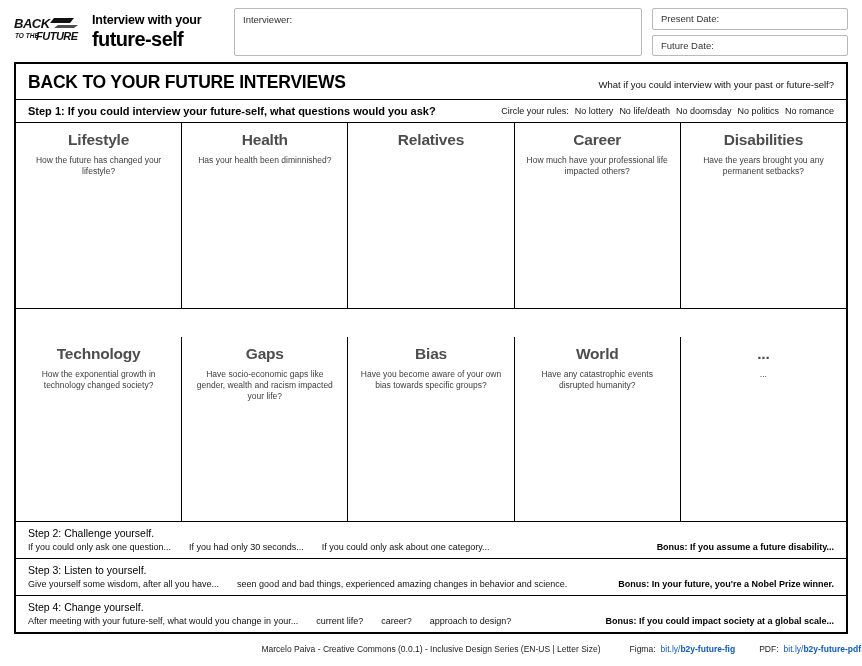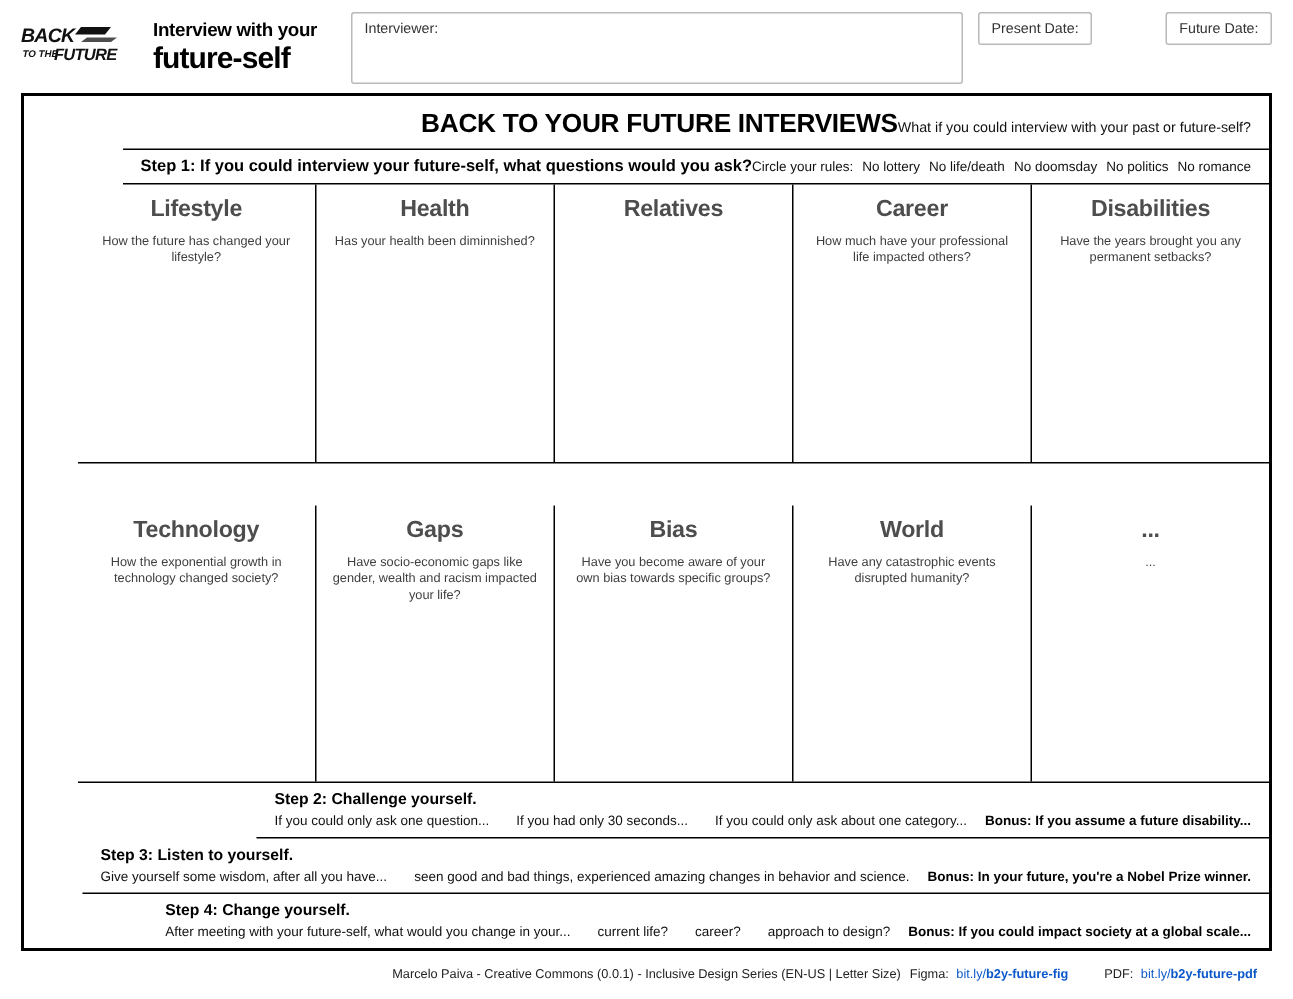--- a/index.html
+++ b/index.html
@@ -20,21 +20,20 @@
   .header {
     display: flex;
     align-items: stretch;
     padding: 8px 14px 6px 14px;
     gap: 10px;
     height: 62px;
   }
   .brand {
     display: flex;
     align-items: center;
-    gap: 10px;
     width: 210px;
     flex: 0 0 210px;
   }
   .logo {
     width: 78px;
     height: 34px;
     display: flex;
     flex-direction: column;
     justify-content: center;
   }
@@ -59,21 +58,21 @@
     border-radius: 2px;
     padding: 5px 8px;
     font-size: 9.5px;
     color: #333;
     max-width: 412px;
   }
   .right-fields {
     width: 196px;
     flex: 0 0 196px;
     display: flex;
-    flex-direction: row;
+    flex-direction: column;
     justify-content: space-between;
     gap: 5px;
   }
   .field-box {
     border: 1px solid #b9b9b9;
     border-radius: 2px;
     padding: 4px 8px;
     font-size: 9.5px;
     color: #333;
     height: 22px;
@@ -83,21 +82,20 @@
 
   
   .sheet {
     margin: 0 14px;
     border: 2px solid #000;
     width: 834px;
     height: 572px;
     display: flex;
     flex-direction: column;
     background: #fff;
-    align-items: flex-end;
   }
 
   .title-row {
     display: flex;
     align-items: baseline;
     justify-content: space-between;
     padding: 8px 12px 6px 12px;
   }
   .sheet-title {
     font-size: 17.5px;
@@ -168,21 +166,21 @@
   }
 
   
   .step-block {
     border-bottom: 1px solid #000;
     padding: 5px 12px 6px 12px;
   }
   .step-block:last-child { border-bottom: none; }
   .step-title {
     font-size: 10.5px;
-    font-weight: bold;
+    font-weight: normal;
     margin-bottom: 3px;
   }
   .step-line {
     display: flex;
     align-items: baseline;
     justify-content: space-between;
     gap: 12px;
   }
   .step-prompts {
     display: flex;
@@ -206,21 +204,21 @@
     height: 30px;
     padding: 0 14px;
     position: relative;
   }
   .footer-center {
     font-size: 8.5px;
     color: #222;
   }
   .footer-right {
     position: absolute;
-    right: 24px;
+    right: 1px;
     display: flex;
     align-items: baseline;
     gap: 24px;
     font-size: 8.5px;
   }
   .footer-pair { display: flex; gap: 5px; align-items: baseline; }
   .footer-label { color: #222; }
   .link {
     color: #0a58ca;
     text-decoration: none;

